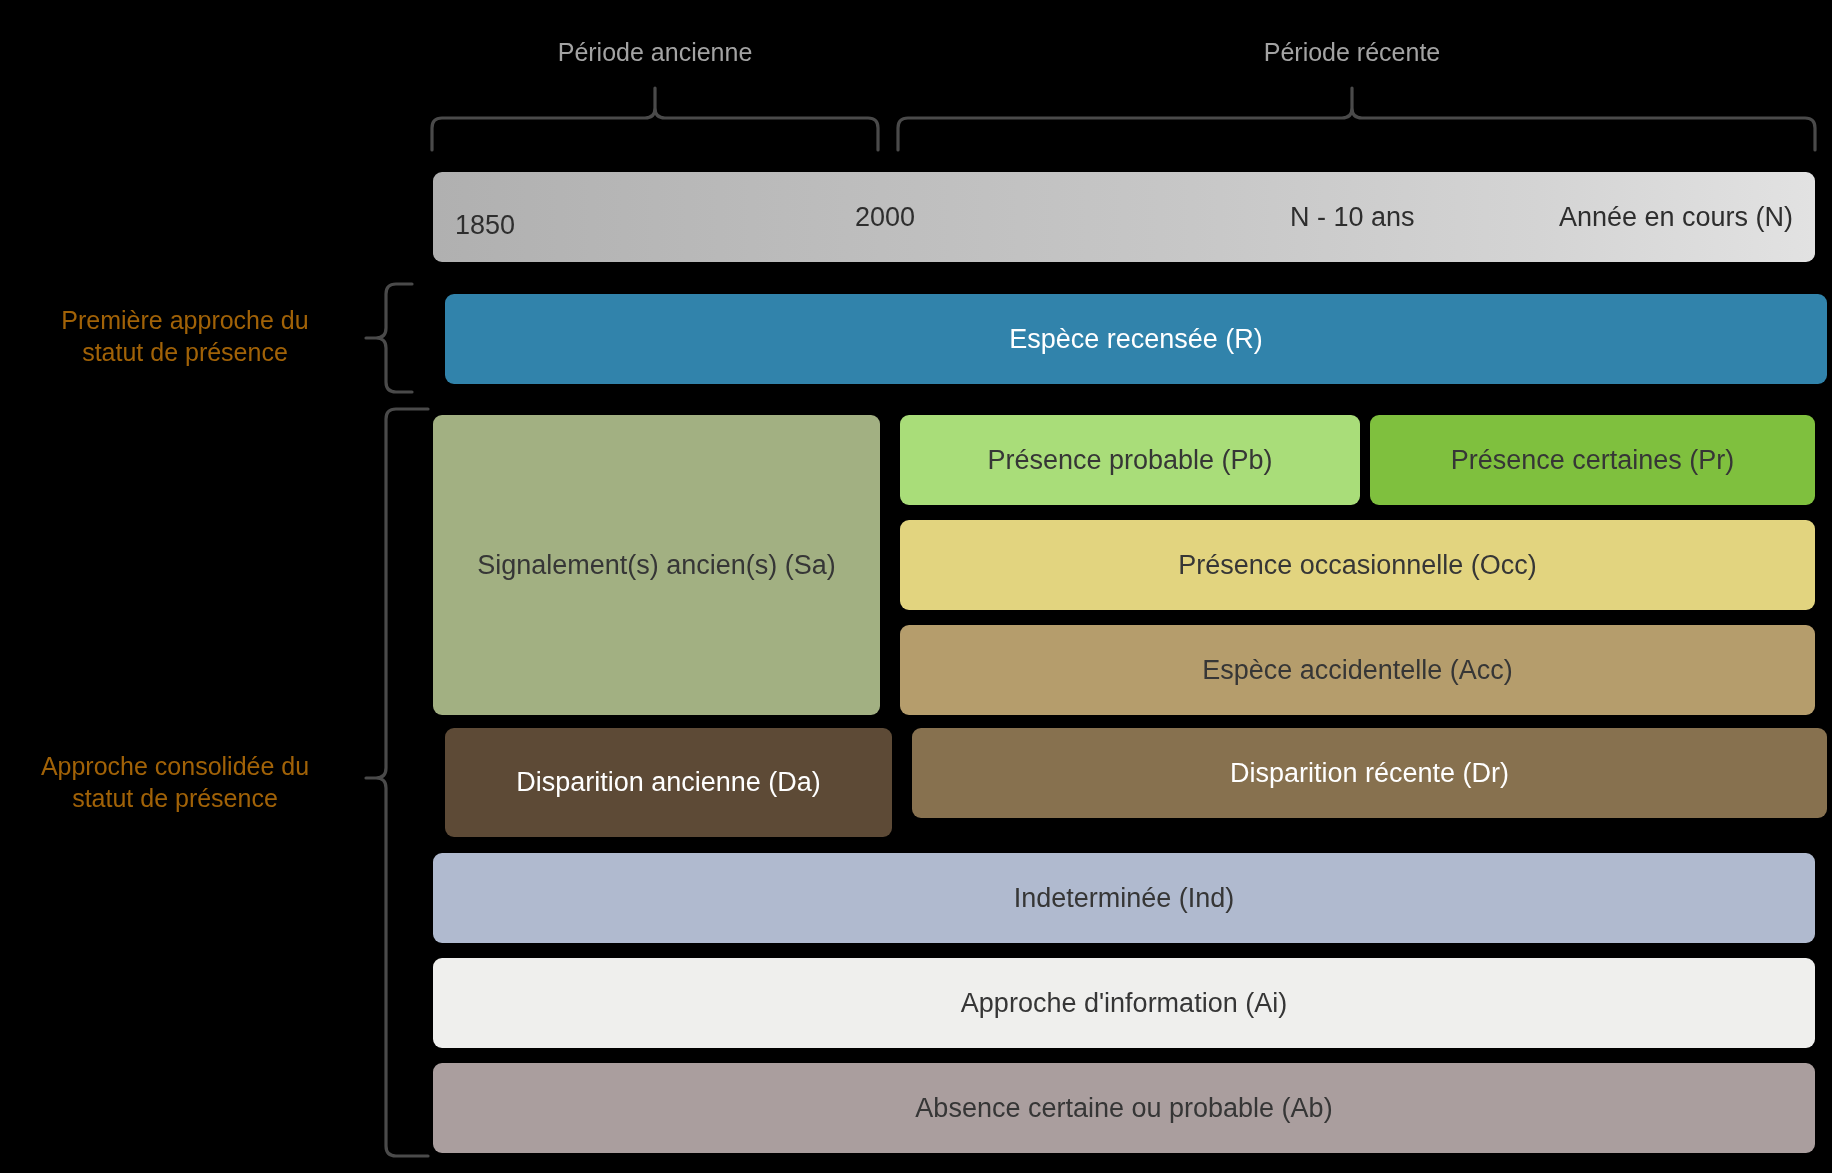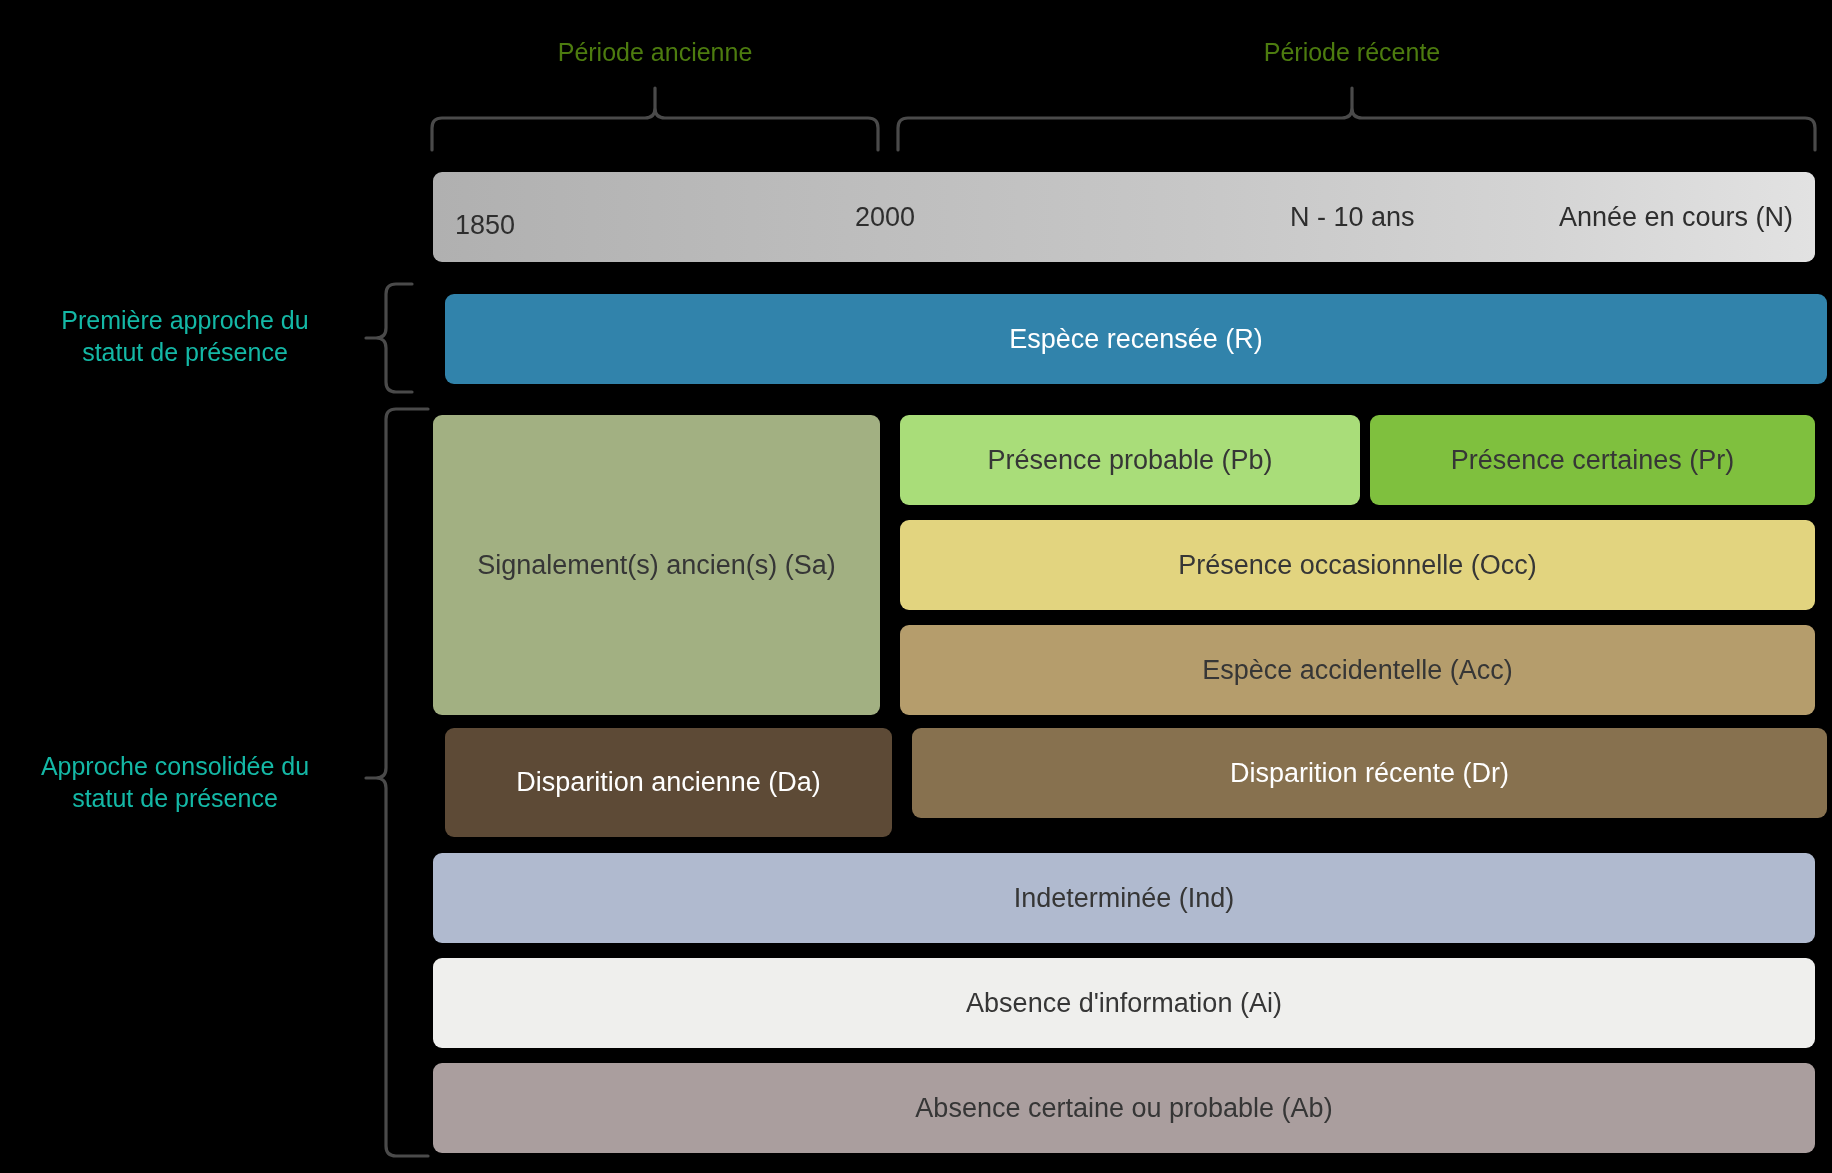--- a/index.html
+++ b/index.html
@@ -5,21 +5,21 @@
   html,body{margin:0;padding:0;background:#000;}
   body{width:1832px;height:1173px;overflow:hidden;
        font-family:"Liberation Sans","DejaVu Sans",sans-serif;
        -webkit-font-smoothing:antialiased;}
   #stage{position:relative;width:1832px;height:1173px;background:#000;}
 
   .abs{position:absolute;box-sizing:border-box;}
 
   
   .period-label{
-    color:#4d7c0f;font-size:25px;line-height:1;
+    color:#a3a3a3;font-size:25px;line-height:1;
     text-align:center;white-space:nowrap;
   }
 
   
   #timeline{
     left:433px;top:172px;width:1382px;height:90px;border-radius:9px;
     background:linear-gradient(to right,#b0b0b0 0%,#bdbdbd 30%,#c7c7c7 55%,#d4d4d4 80%,#e2e2e2 100%);
   }
   #timeline .tl-label{
     position:absolute;top:0;height:90px;display:flex;align-items:center;
@@ -29,21 +29,21 @@
   
   .bar{
     border-radius:9px;display:flex;align-items:center;justify-content:center;
     font-size:27px;white-space:nowrap;
   }
   .bar.light-text{color:#ffffff;margin-left:12px;}
   .bar.dark-text{color:#363636;}
 
   
   .group-label{
-    color:#14b8a6;font-size:25px;line-height:1.28;text-align:center;
+    color:#a16207;font-size:25px;line-height:1.28;text-align:center;
     white-space:pre-line;
   }
 
   svg{display:block;overflow:visible;}
 </style>
 </head>
 <body>
 
 <div id="stage">
 
@@ -108,20 +108,20 @@
 
   <div class="abs bar light-text" style="left:900px;top:728px;width:915px;height:90px;background:#87714f;">
     <span>Disparition récente (Dr)</span>
   </div>
 
   <div class="abs bar dark-text" style="left:433px;top:853px;width:1382px;height:90px;background:#b0bacf;">
     <span>Indeterminée (Ind)</span>
   </div>
 
   <div class="abs bar dark-text" style="left:433px;top:958px;width:1382px;height:90px;background:#efefed;">
-    <span>Absence d'information (Ai)</span>
+    <span>Approche d'information (Ai)</span>
   </div>
 
   <div class="abs bar dark-text" style="left:433px;top:1063px;width:1382px;height:90px;background:#aa9e9e;">
     <span>Absence certaine ou probable (Ab)</span>
   </div>
 
 </div>
 
 </body></html>

